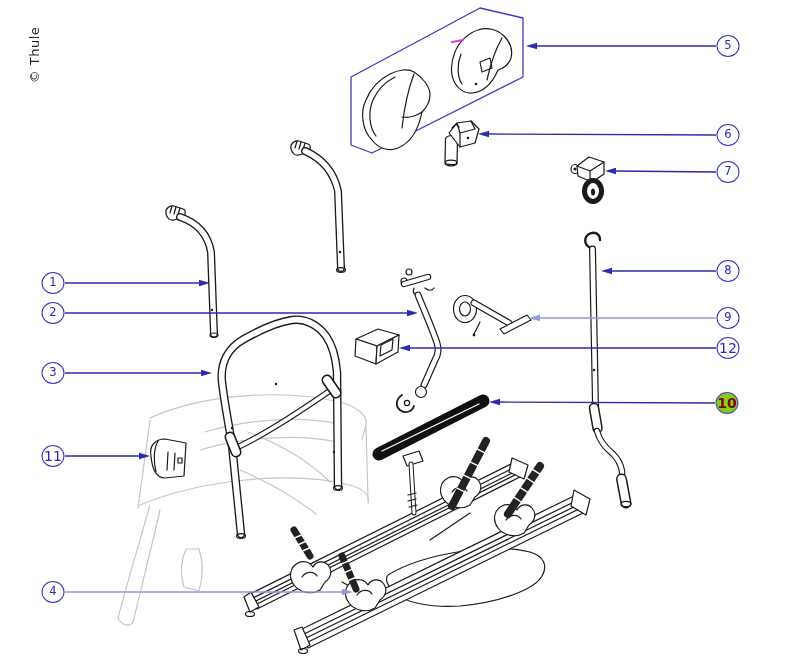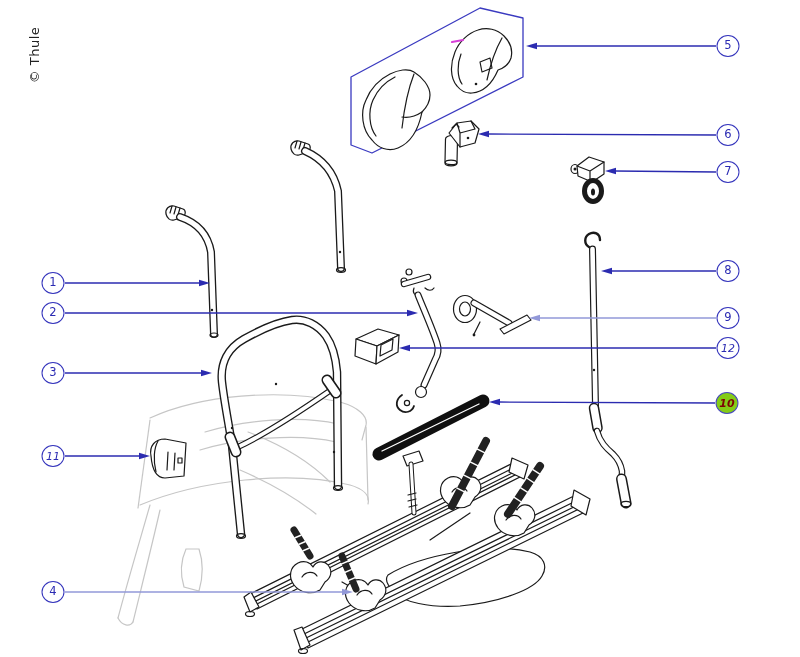--- a/index.html
+++ b/index.html
@@ -11,21 +11,21 @@
   .gh { fill:none; stroke:#c6c6c6; stroke-width:1.2; stroke-linecap:round; }
   .blue { fill:none; stroke:#3a3ac0; stroke-width:1.3; stroke-linejoin:round; }
   .to { fill:none; stroke:#1a1a1a; stroke-linecap:round; }
   .ti { fill:none; stroke:#ffffff; stroke-linecap:round; }
   .dk { fill:#1a1a1a; stroke:none; }
   .wt { stroke:#ffffff; stroke-width:1.4; }
   .callout { position:absolute; width:23px; height:22px; box-sizing:border-box;
              border:1.6px solid #3434bc; border-radius:50%; background:#fff; color:#2a2ab2;
              display:flex; align-items:center; justify-content:center;
              font-size:11.5px; line-height:1; transform:translate(-50%,-50%); cursor:default; }
-  .callout--two { font-size:11px;font-style:italic; }
+  .callout--two { font-size:14px; }
   .callout--red { background:#84cc16; border-color:#4848c0; color:#7d0404; font-weight:bold; }
   .copyright { position:absolute; left:34px; top:55px; transform:translate(-50%,-50%) rotate(-90deg);
                white-space:nowrap; font-size:13px; color:#222; letter-spacing:0.5px; }
 </style>
 </head>
 <body>
 
 <div class="canvas">
 
   <svg class="layer" width="800" height="657" viewBox="0 0 800 657">

